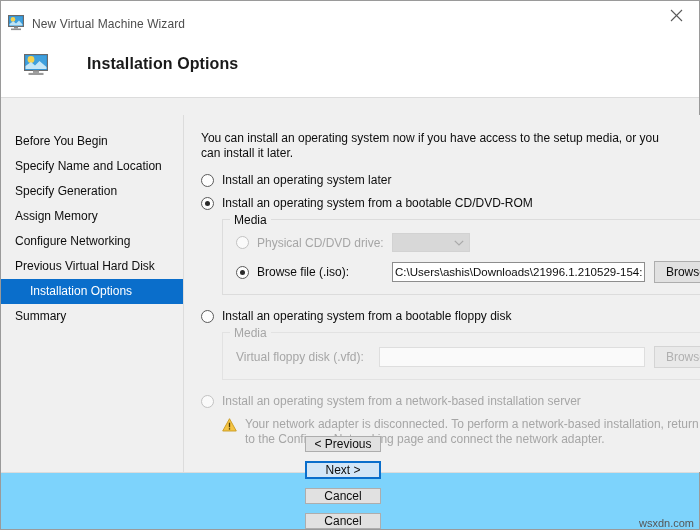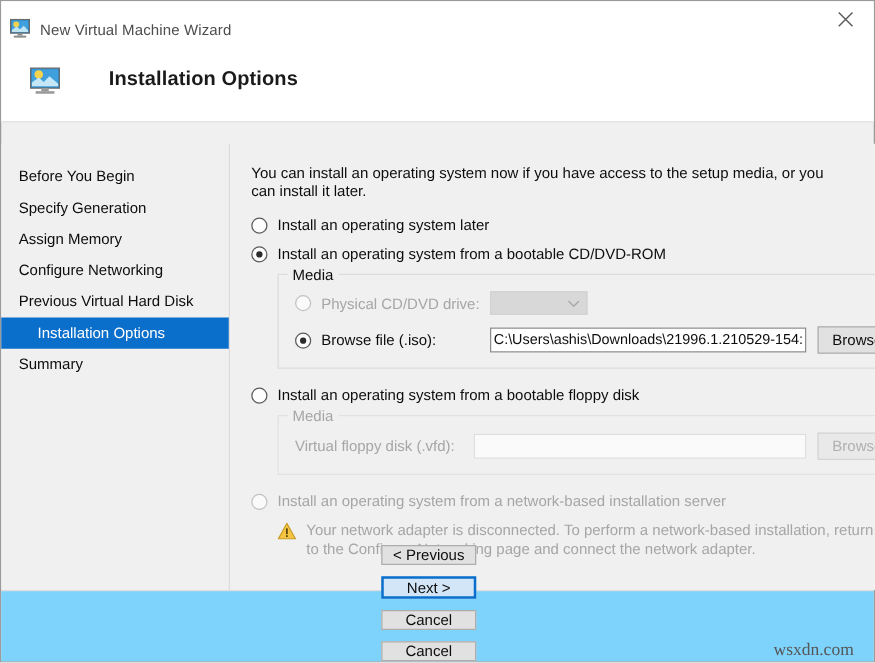--- a/index.html
+++ b/index.html
@@ -155,23 +155,23 @@
     flex-direction: column;
   }
   .btn {
     width: 76px; height: 24px;
     background: #e1e1e1; border: 1px solid #adadad;
     font-size: 12px; color: #0d0d0d;
     display: flex; align-items: center; justify-content: center;
   }
   .btn.default { background: #d2e6f7; border: 2px solid #0a6ecb; }
   .watermark {
-    position: absolute; right: 16px; bottom: 0;
-    font-size: 14px; color: #565656;
-    font-family: Liberation Serif, serif;
+    position: absolute; right: 5px; bottom: 0;
+    font-size: 11px; color: #565656;
+    font-family: Liberation Sans, sans-serif;
   }
 </style>
 </head>
 <body>
 
 <div class="window">
 
   <div class="titlebar">
     <span class="titlebar-icon">
       <svg width="17" height="16" viewBox="0 0 17 16">
@@ -203,20 +203,21 @@
         <rect x="5.5" y="20.9" width="15" height="2.1" fill="#9a9a9a"></rect>
       </svg>
     </span>
     <div class="header-title">Installation Options</div>
   </div>
 
   <div class="middle">
 
     <div class="sidebar">
       <div class="side-item">Before You Begin</div>
+      <div class="side-item">Specify Name and Location</div>
       <div class="side-item">Specify Generation</div>
       <div class="side-item">Assign Memory</div>
       <div class="side-item">Configure Networking</div>
       <div class="side-item">Previous Virtual Hard Disk</div>
       <div class="side-item selected">Installation Options</div>
       <div class="side-item">Summary</div>
     </div>
 
     <div class="content">
 

